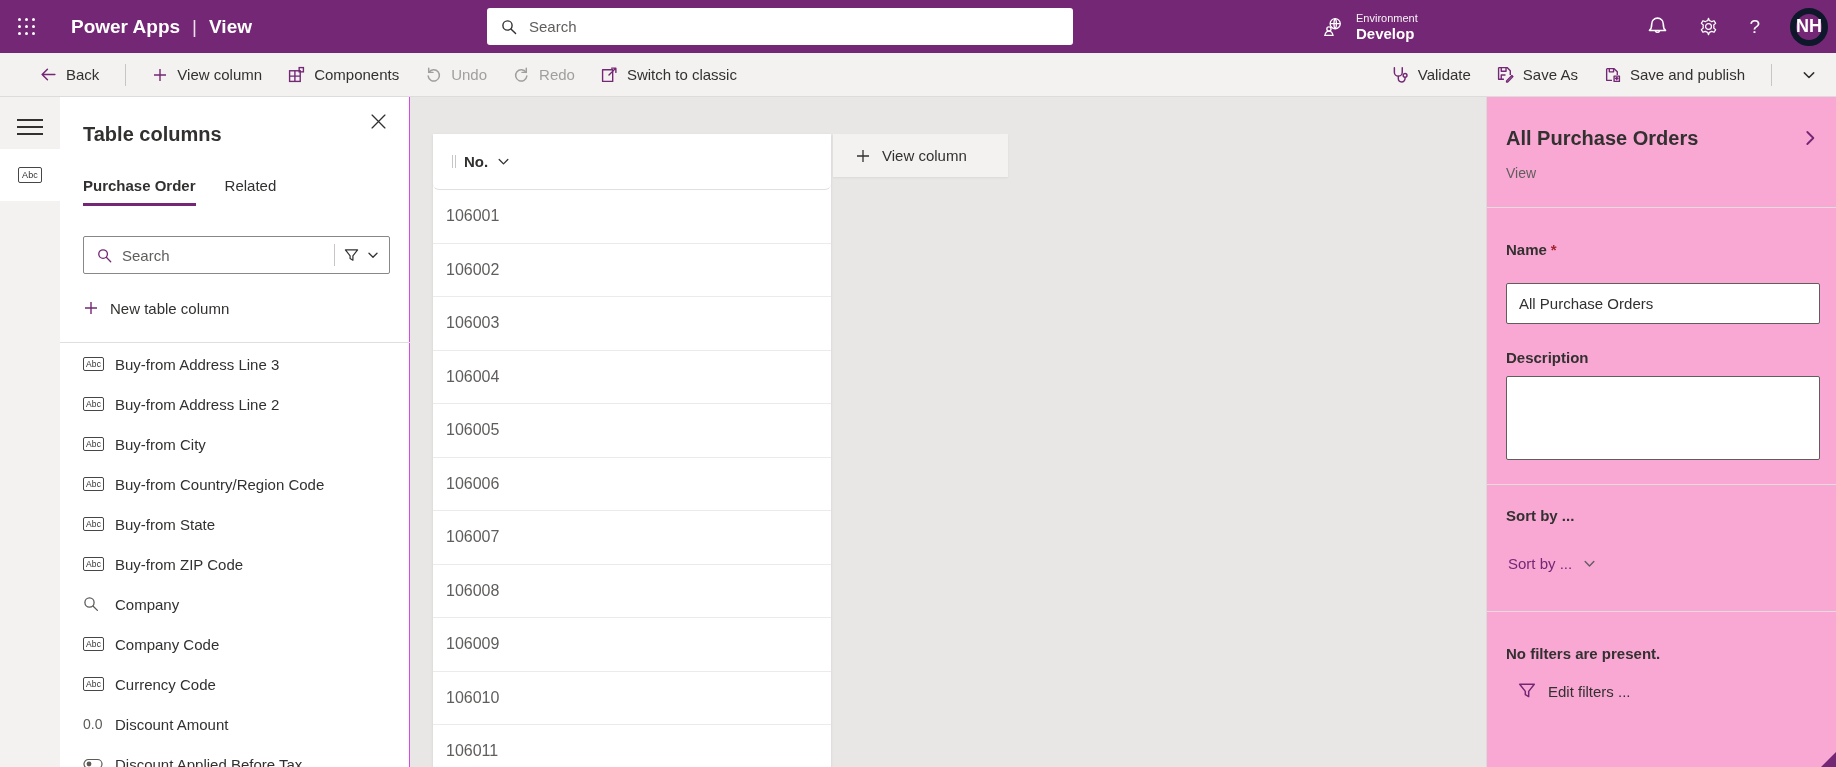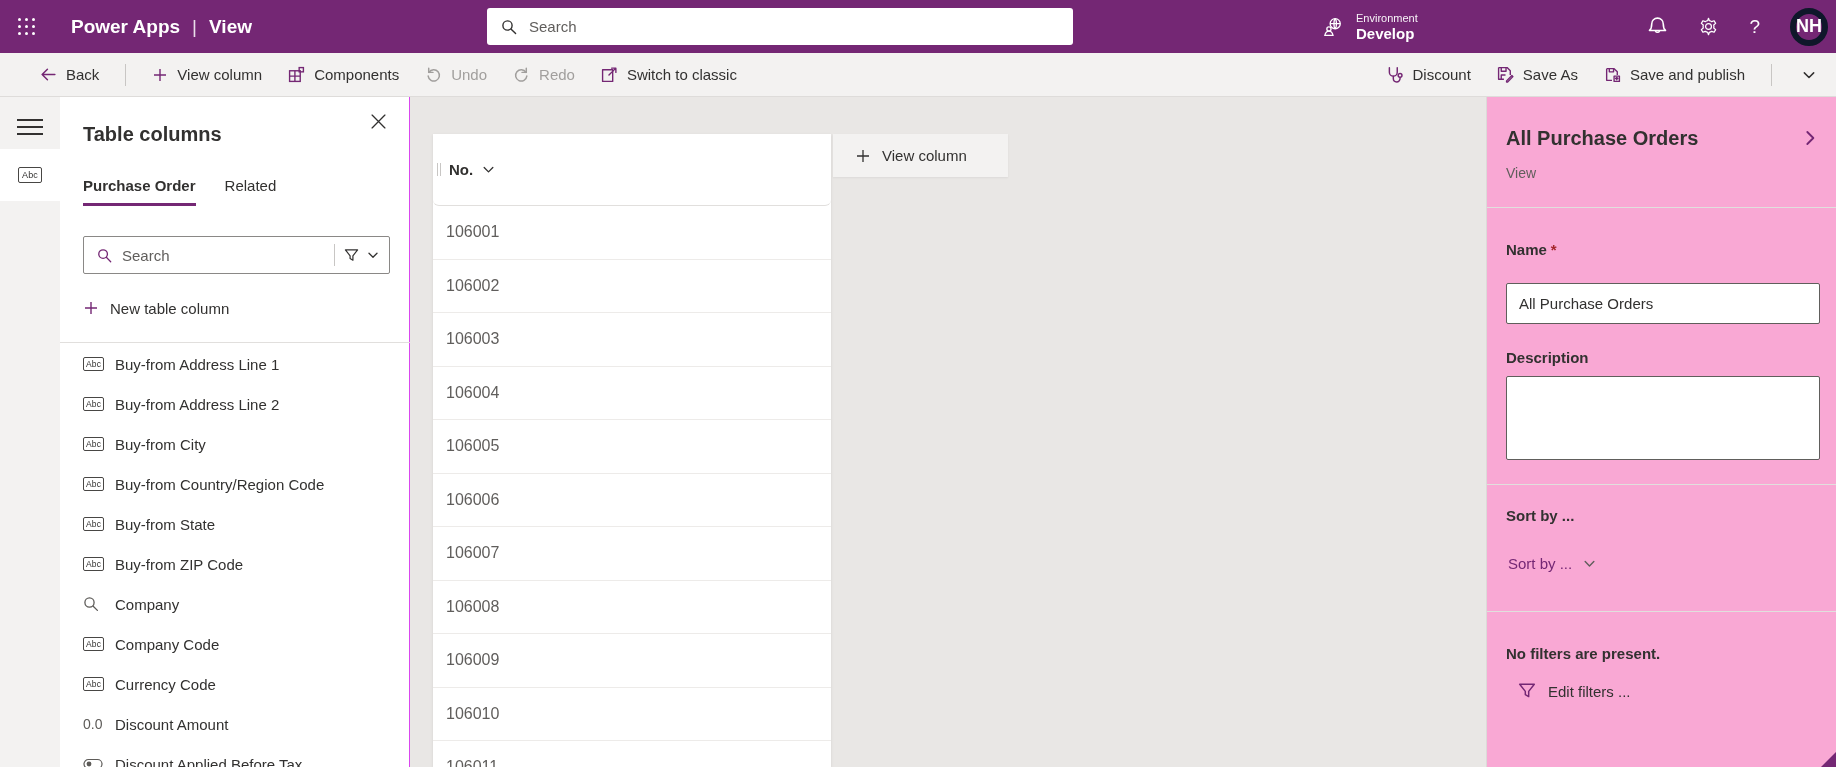--- a/index.html
+++ b/index.html
@@ -68,21 +68,21 @@
   .lp-list { position:absolute; left:0; top:247px; width:350px; bottom:0; overflow:hidden; }
   .col-row { height:40px; display:flex; align-items:center; padding-left:23px; cursor:pointer; }
   .col-icon { width:26px; flex:0 0 26px; display:flex; align-items:center; color:#5d5b58; }
   .col-icon .abc-chip { font-size:8.5px; padding:1px 2px; }
   .col-icon .num { font-size:14px; color:#5d5b58; }
   .col-label { font-size:15px; color:#323130; margin-left:6px; white-space:nowrap; }
 
   
   .canvas { position:absolute; left:410px; top:97px; width:1076px; bottom:0; background:#e9e7e5; }
   .grid-card { position:absolute; left:23px; top:37px; width:398px; bottom:0; background:#fff; box-shadow:0 1px 3px rgba(0,0,0,.09); overflow:hidden; }
-  .grid-header { height:72px; display:flex; align-items:center; border-bottom:1px solid #e1dfdd; padding-left:4px;border-radius:6px; }
+  .grid-header { height:56px; display:flex; align-items:center; border-bottom:1px solid #e1dfdd; padding-left:19px;border-radius:6px; }
   .grip { display:flex; gap:2px; margin-right:8px; }
   .grip span { width:1px; height:13px; background:#c8c6c4; }
   .grid-header .hname { font-size:15px; font-weight:700; color:#323130; }
   .grid-header .chev { color:#323130; margin-left:9px; cursor:pointer; }
   .grid-row { height:53.5px; display:flex; align-items:center; padding-left:13px; border-bottom:1px solid #edebe9; font-size:16px; color:#605e5c; }
   .viewcol-btn { position:absolute; left:423px; top:37px; width:175px; height:43px; background:#f3f2f1; display:flex; align-items:center; padding-left:22px; gap:11px; cursor:pointer; box-shadow:0 1px 2px rgba(0,0,0,.06); }
   .viewcol-btn svg { color:#323130; }
   .viewcol-btn span { font-size:15px; color:#323130; }
 
   
@@ -217,21 +217,21 @@
       <span>Switch to classic</span>
     </div>
   </div>
   <div class="cmd-right">
     <div class="cmd-item">
       <svg width="18" height="18" viewBox="0 0 16 16" fill="none" stroke="currentColor" stroke-width="1.3" stroke-linecap="round">
           <path d="M3 1.5v4a3.5 3.5 0 0 0 7 0v-4"></path>
           <path d="M6.5 9v2.2a3 3 0 0 0 6 0v-.8"></path>
           <circle cx="12.5" cy="8.3" r="1.7"></circle>
         </svg>
-      <span>Discount</span>
+      <span>Validate</span>
     </div>
     <div class="cmd-item">
       <svg width="17" height="17" viewBox="0 0 16 16" fill="none" stroke="currentColor" stroke-width="1.3" stroke-linejoin="round">
           <path d="M1.5 1.5h8l3 3v4"></path>
           <path d="M1.5 1.5v11h5"></path>
           <path d="M4 1.5v3.5h4.5V1.5M4 12.5V8.5h4"></path>
           <path d="M9 14l5-5 1 1-5 5H9z"></path>
         </svg>
       <span>Save As</span>
     </div>
@@ -297,21 +297,21 @@
     <span>New table column</span>
   </div>
   <div class="lp-sep"></div>
   <div class="lp-list">
 
       <div class="col-row">
         <span class="col-icon">
           <span class="abc-chip">Abc</span>
 
         </span>
-        <span class="col-label">Buy-from Address Line 1</span>
+        <span class="col-label">Buy-from Address Line 3</span>
       </div>
 
       <div class="col-row">
         <span class="col-icon">
           <span class="abc-chip">Abc</span>
 
         </span>
         <span class="col-label">Buy-from Address Line 2</span>
       </div>
 

